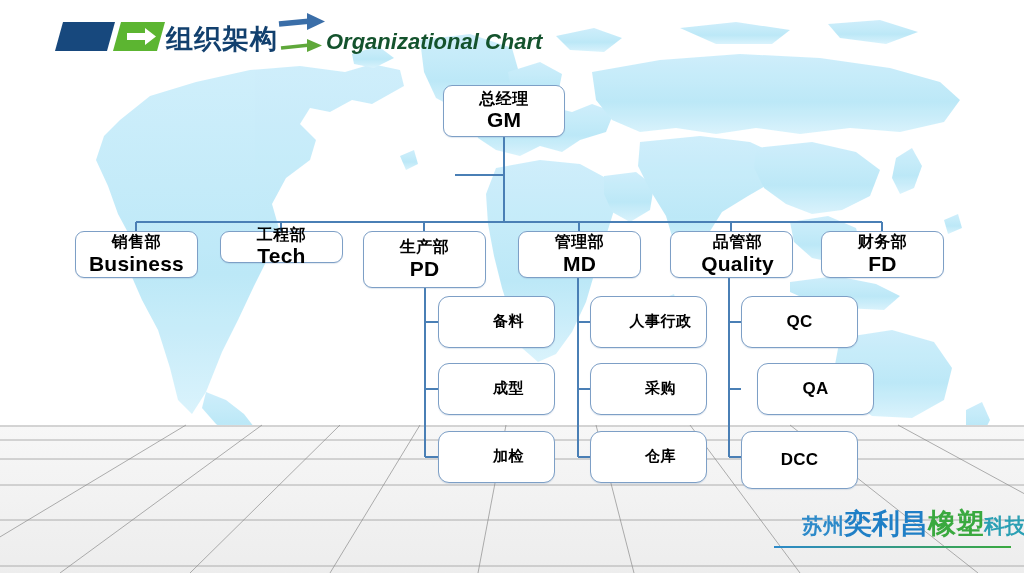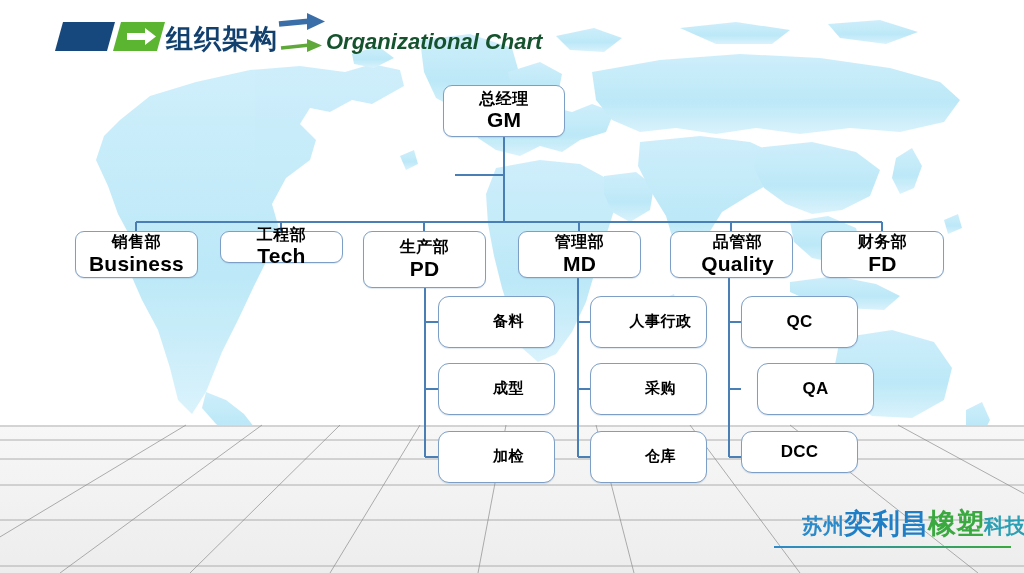--- a/index.html
+++ b/index.html
@@ -371,21 +371,21 @@
     <div class="node leaf single" style="left:590px; top:431px; width:117px; height:52px;">
       <span class="cn">仓库</span>
     </div>
 
     <div class="node leaf single" style="left:741px; top:296px; width:117px; height:52px;">
       <span class="en">QC</span>
     </div>
     <div class="node leaf single" style="left:741px; top:363px; width:117px; height:52px;margin-left:16px;">
       <span class="en">QA</span>
     </div>
-    <div class="node leaf single" style="left:741px; top:431px; width:117px; height:42px;align-items:center;">
+    <div class="node leaf single" style="left:741px; top:431px; width:117px; height:58px;align-items:center;">
       <span class="en">DCC</span>
     </div>
   </div>
 
   <div class="logo">
     <span class="l1">苏州</span><span class="l2">奕利昌</span><span class="l3">橡塑</span><span class="l4">科技</span>
   </div>
   <div class="logo-underline"></div>
 
 </div>

